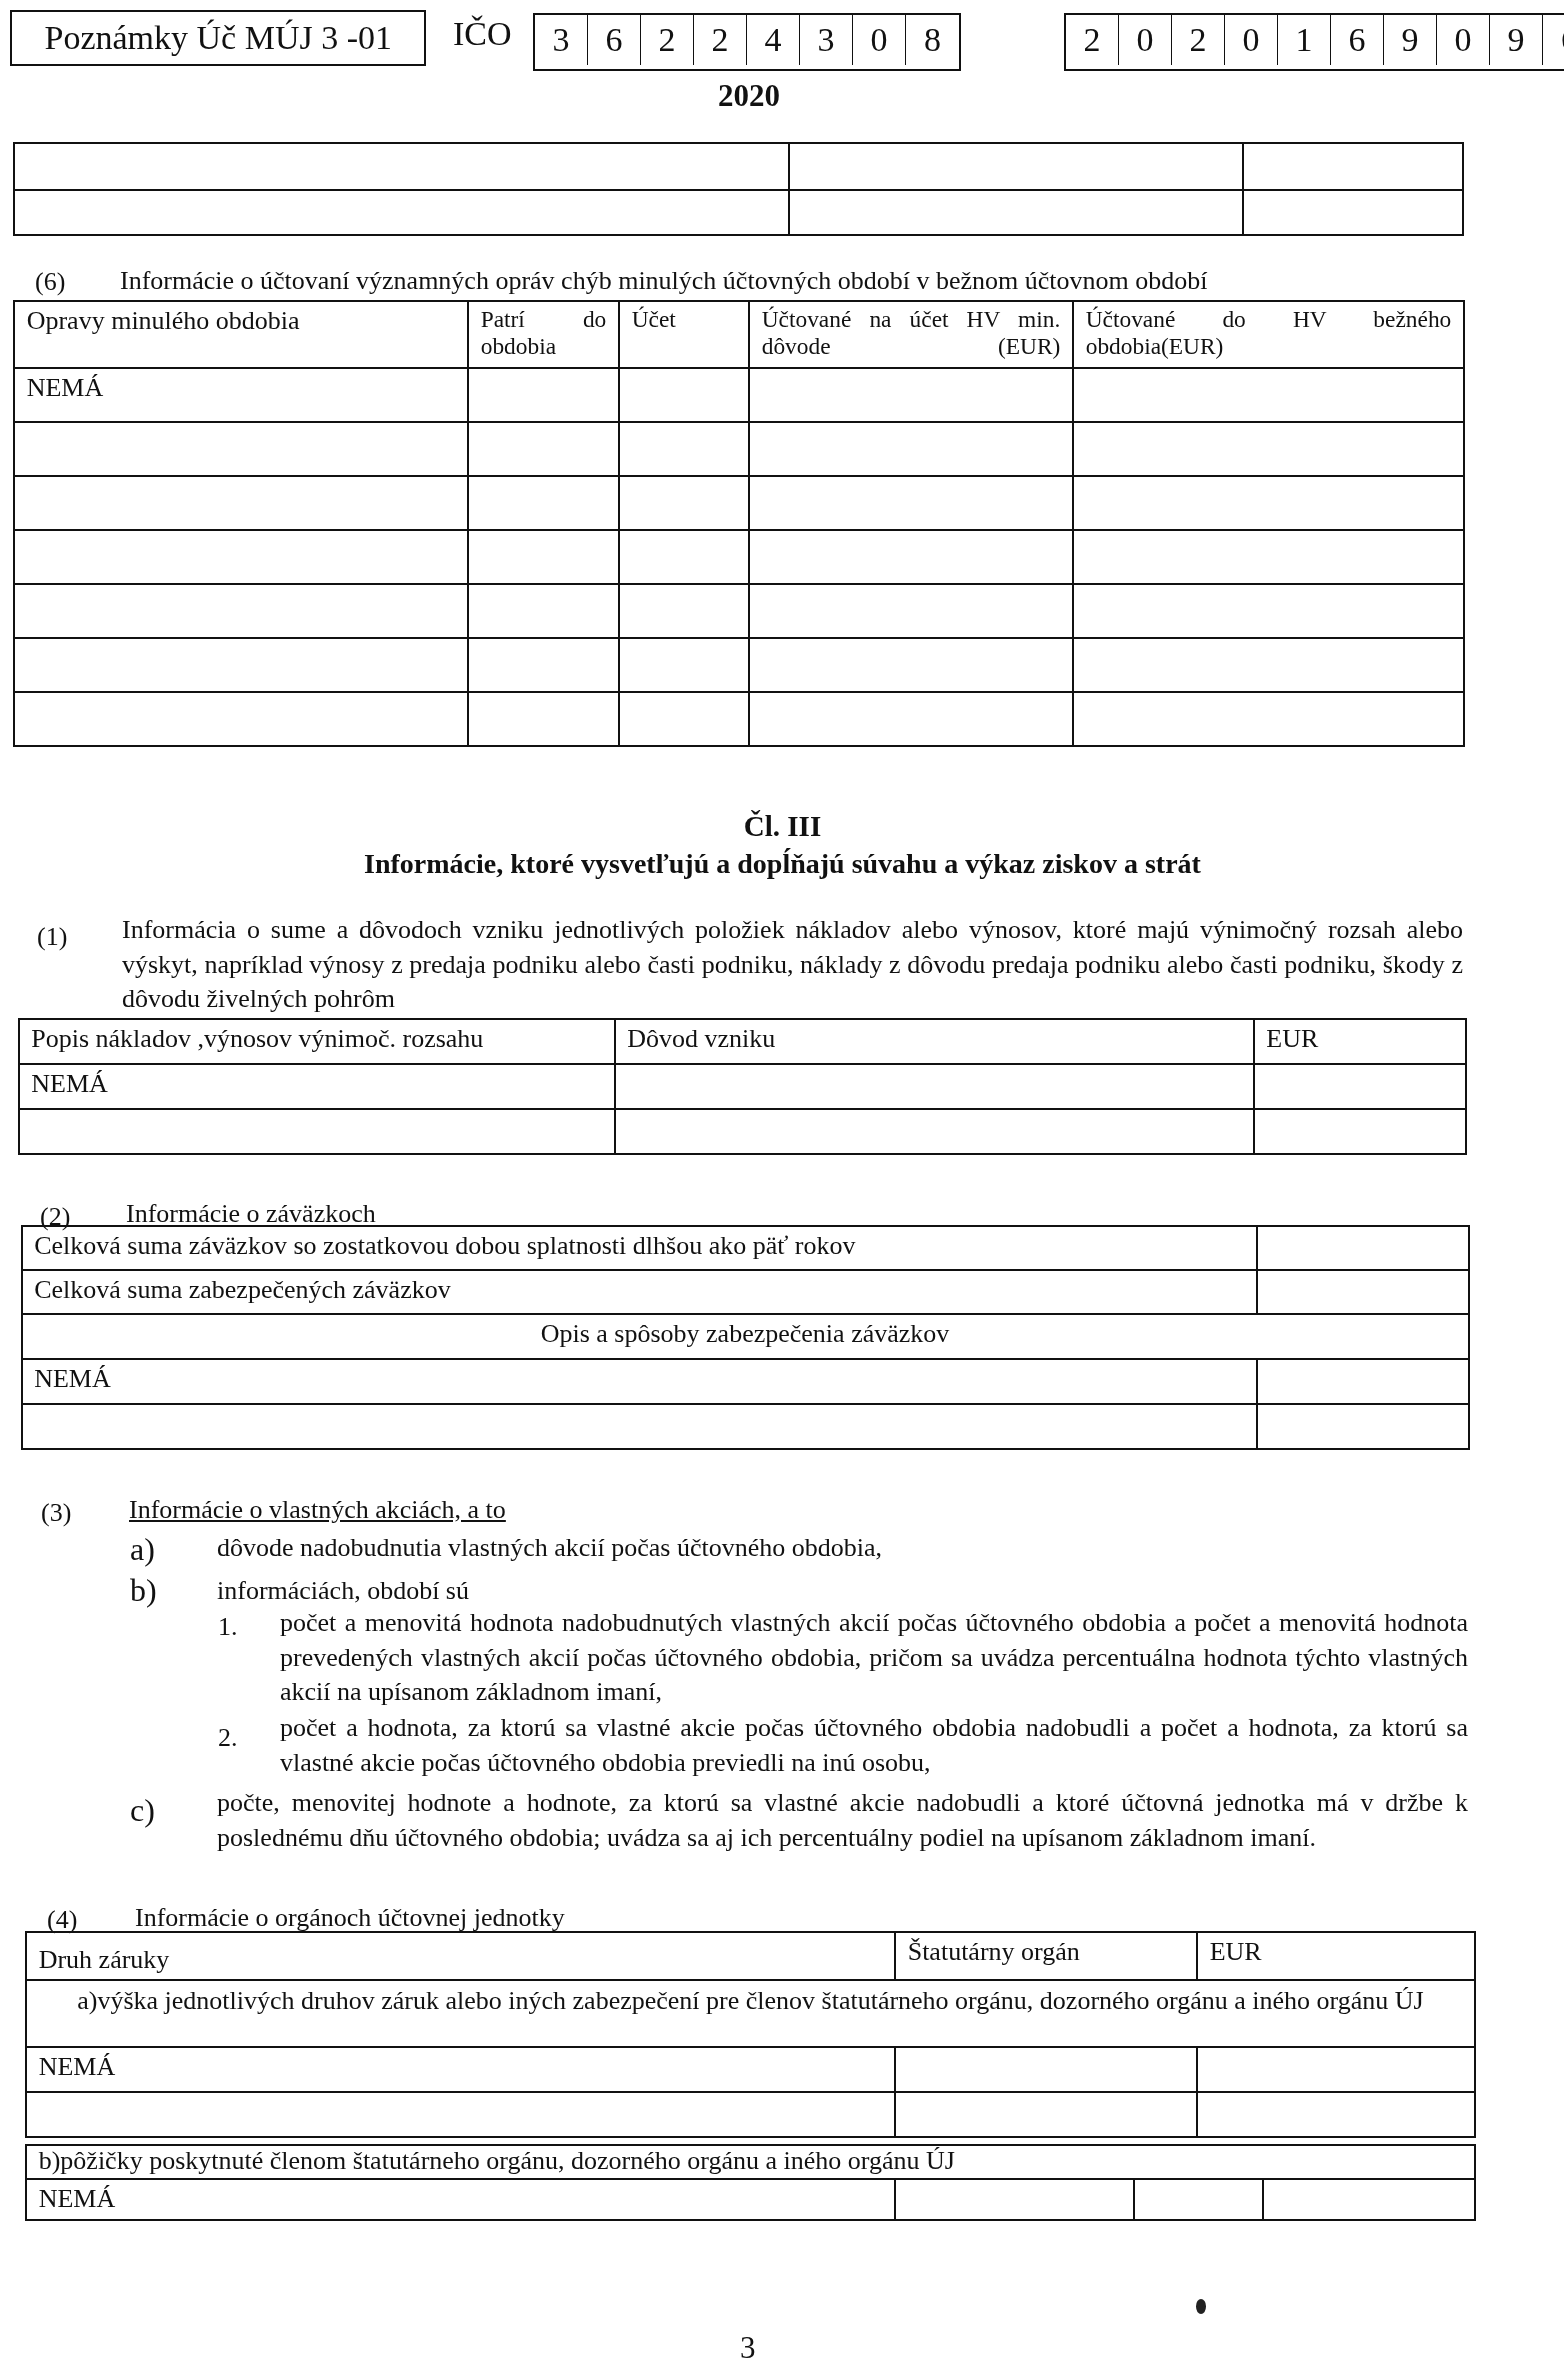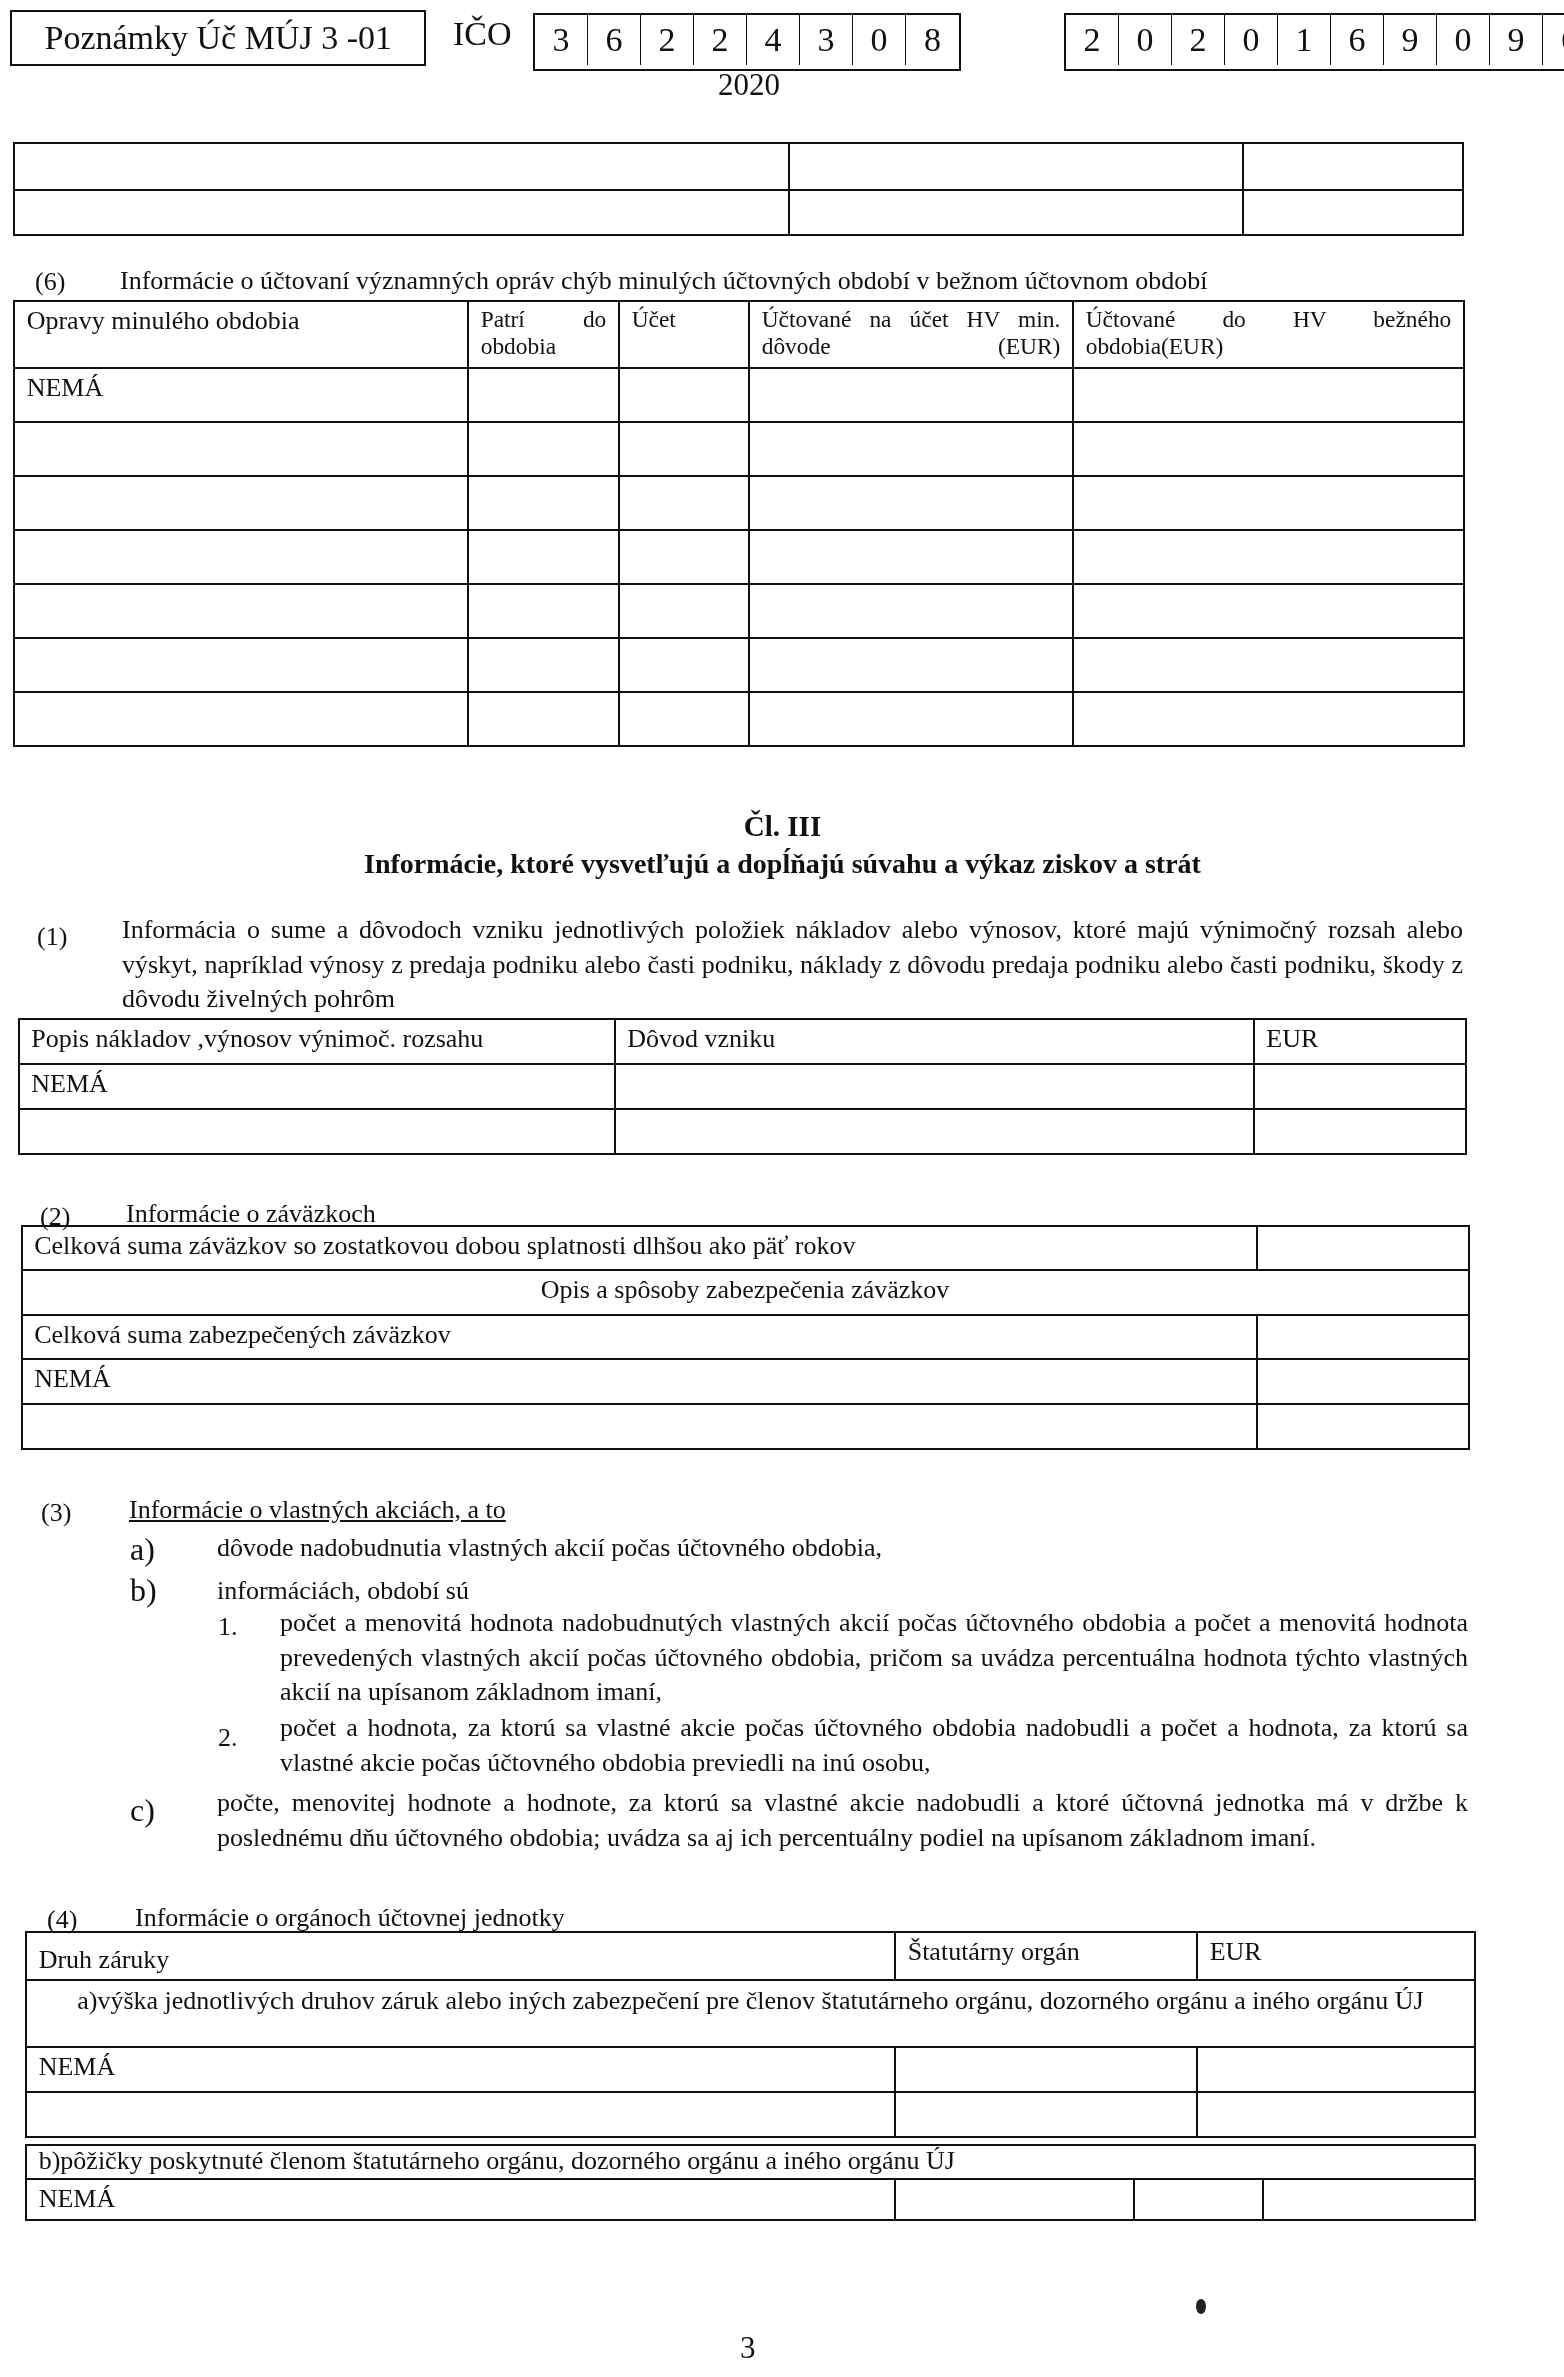--- a/index.html
+++ b/index.html
@@ -11,21 +11,21 @@
     .abs { position: absolute; }
     .box { border: 2.2px solid #111; box-sizing: border-box; }
 
     
     #title-box { left: 10.3px; top: 10.3px; width: 416px; height: 56px; display:flex; align-items:center; justify-content:center; font-size: 34px; }
     #ico-label { left: 453px; top: 14.7px; font-size: 34px; }
     #ico-cells { left: 533px; top: 13px; display:flex; border:2.2px solid #111; height: 54px; }
     #reg-cells { left: 1064px; top: 13px; display:flex; border:2.2px solid #111; height: 54px; }
     .digit { width: 53px; height: 50px; border-right: 1.5px solid #111; display:flex; align-items:center; justify-content:center; font-size: 34px; box-sizing:border-box; }
     .digit:last-child { border-right: none; }
-    #year { left: 718px; top: 67px; font-size: 31px; }
+    #year { left: 718px; top: 78px; font-size: 31px; font-weight: bold; }
 
     
     table.t { position:absolute; border-collapse: collapse; table-layout: fixed; }
     table.t td { border: 2.2px solid #111; vertical-align: top; padding: 4.4px 11.7px; font-size: 26px; line-height: 1.15; box-sizing: border-box; }
     .just { text-align: justify; text-align-last: justify; }
     .center { text-align: center; }
 
     .para { position:absolute; font-size: 26px; line-height: 1.33; }
     .num { position:absolute; font-size: 26px; }
     .justify-block { text-align: justify; }
@@ -189,26 +189,26 @@
 <table class="t" style="left:20.5px; top:1225px; width:1448px;">
   <colgroup>
       <col style="width:1235px">
       <col style="width:212px">
     </colgroup>
   <tbody>
       <tr style="height:44px">
     <td>Celková suma záväzkov so zostatkovou dobou splatnosti dlhšou ako päť rokov</td>
     <td></td>
   </tr>
-  <tr style="height:45px">
-    <td colspan="2" class="center">Opis a spôsoby zabezpečenia záväzkov</td>
-  </tr>
   <tr style="height:44px">
     <td>Celková suma zabezpečených záväzkov</td>
     <td></td>
+  </tr>
+  <tr style="height:45px">
+    <td colspan="2" class="center">Opis a spôsoby zabezpečenia záväzkov</td>
   </tr>
   <tr style="height:45px">
     <td>NEMÁ</td>
     <td></td>
   </tr>
   <tr style="height:45px">
     <td></td>
     <td></td>
   </tr>
 </tbody>

